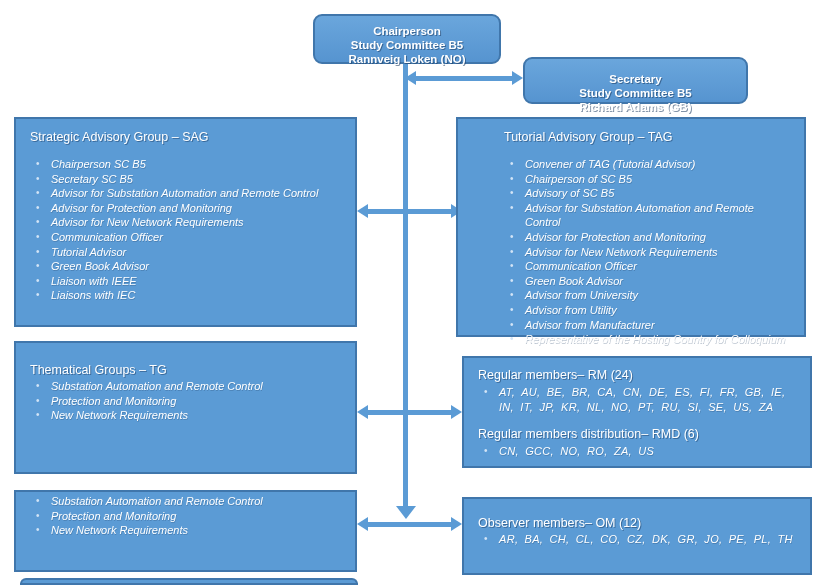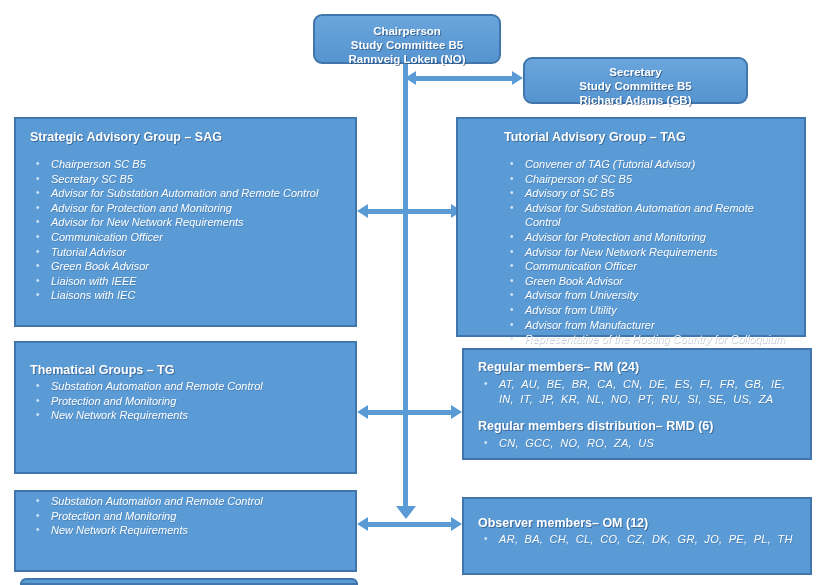--- a/index.html
+++ b/index.html
@@ -11,30 +11,30 @@
   .box{
     position:absolute;background:#5b9bd5;border:2px solid #4076ab;box-sizing:border-box;
     color:#ffffff;
   }
   .rounded{
     border-radius:9px;background:linear-gradient(#6aa6dc,#5694d0);
     text-align:center;font-weight:bold;font-size:11.5px;line-height:14px;
   }
   .rounded .bline{text-shadow:1px 1px 0 rgba(28,58,96,.55);}
   #chairperson{left:313px;top:14px;width:188px;height:50px;padding-top:8px;}
-  #secretary{left:523px;top:57px;width:225px;height:47px;padding-top:6px;}
+  #secretary{left:523px;top:57px;width:225px;height:47px;padding-top:13px;}
   #sag{left:14px;top:117px;width:343px;height:210px;}
   #tag{left:456px;top:117px;width:350px;height:220px;padding-left:32px;}
   #tg{left:14px;top:341px;width:343px;height:133px;}
-  #rm{left:462px;top:348px;width:350px;height:112px;}
+  #rm{left:462px;top:356px;width:350px;height:112px;}
   #wg{left:14px;top:490px;width:343px;height:82px;}
   #om{left:462px;top:497px;width:350px;height:78px;}
   #cutoff{left:20px;top:578px;width:338px;height:7px;border-radius:6px 6px 0 0;}
   .panel-title{
-    margin:11px 0 0 14px;font-size:12.5px;font-weight:bold;
+    margin:11px 0 0 14px;font-size:12.5px;font-weight:normal;
     text-shadow:1px 1px 0 rgba(28,58,96,.5);
   }
   .panel ul{margin:13px 0 0 0;padding:0 12px 0 18px;list-style:none;}
   .panel li{display:flex;line-height:14.6px;font-size:11px;}
   .panel .blt{flex:0 0 15px;width:15px;font-size:10px;color:#d2e4f6;padding-left:2px;}
   .panel .txt{flex:1;text-shadow:.5px .5px 0 rgba(36,66,104,.3);font-style:italic;}
   #tg .panel-title{margin-top:20px;}
   #tg ul{margin-top:2px;}
   #wg .panel-title{margin-top:9px;}
   #wg ul{margin-top:2px;}

